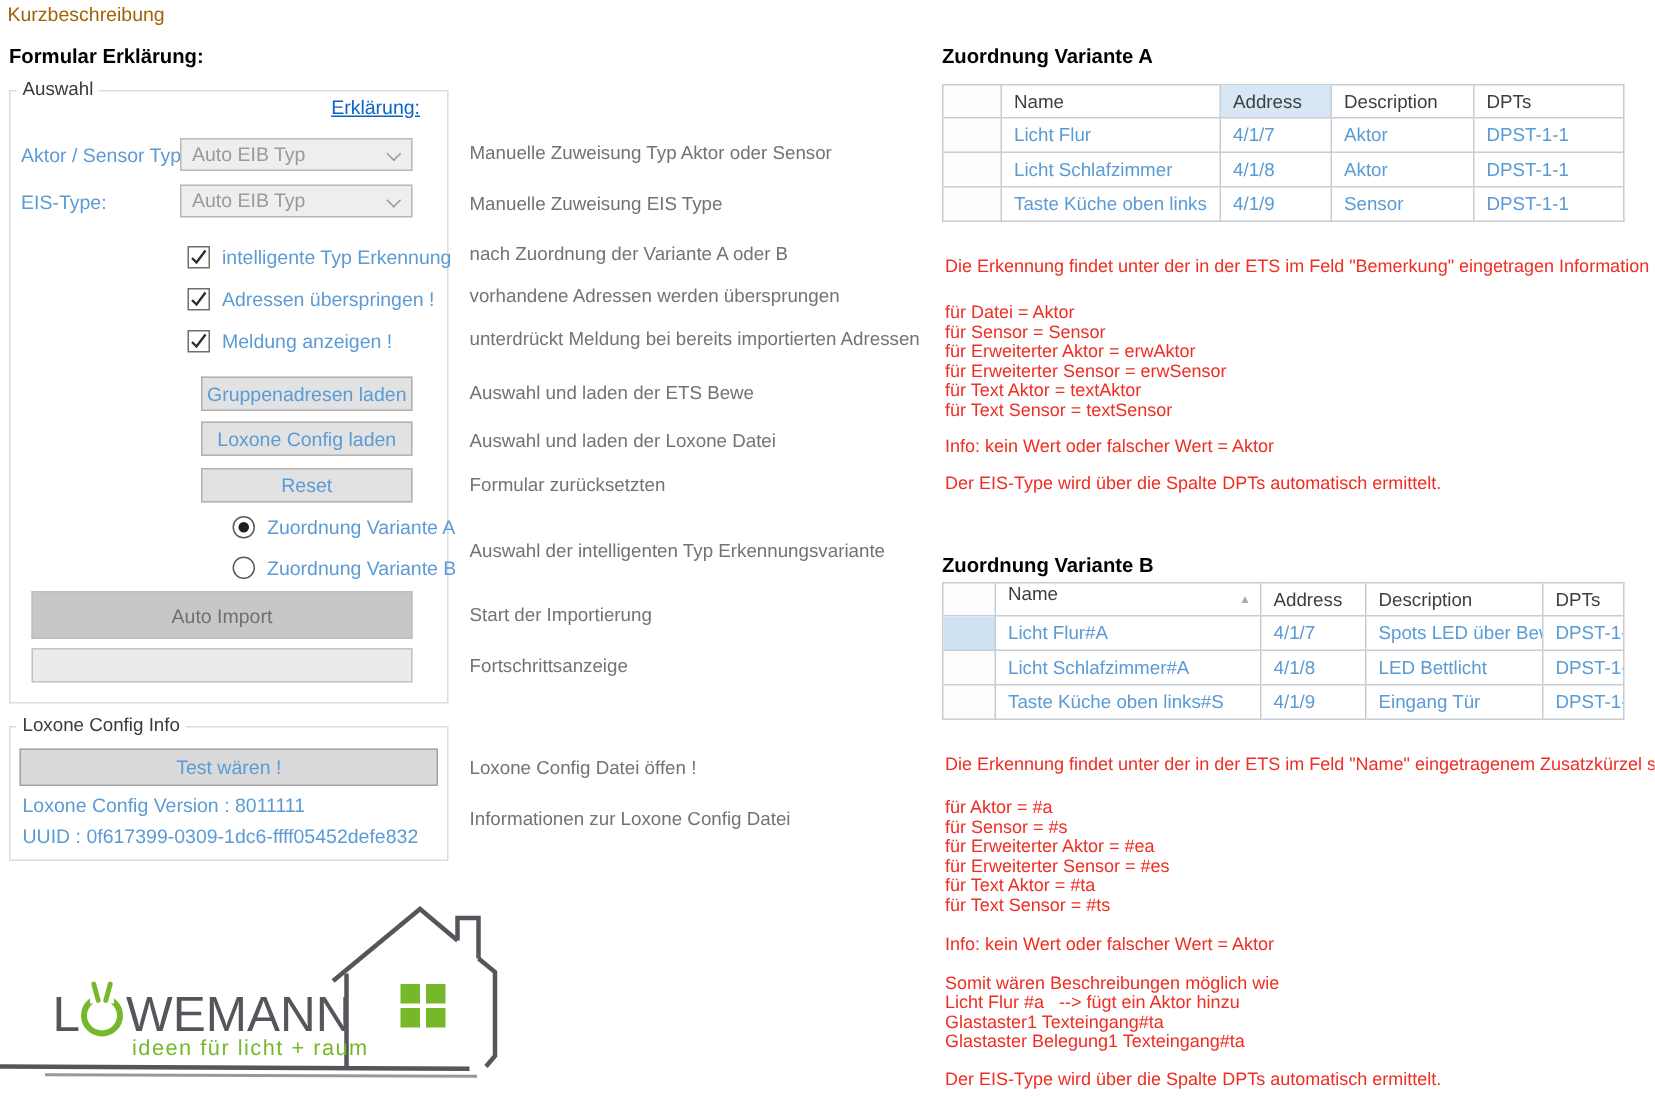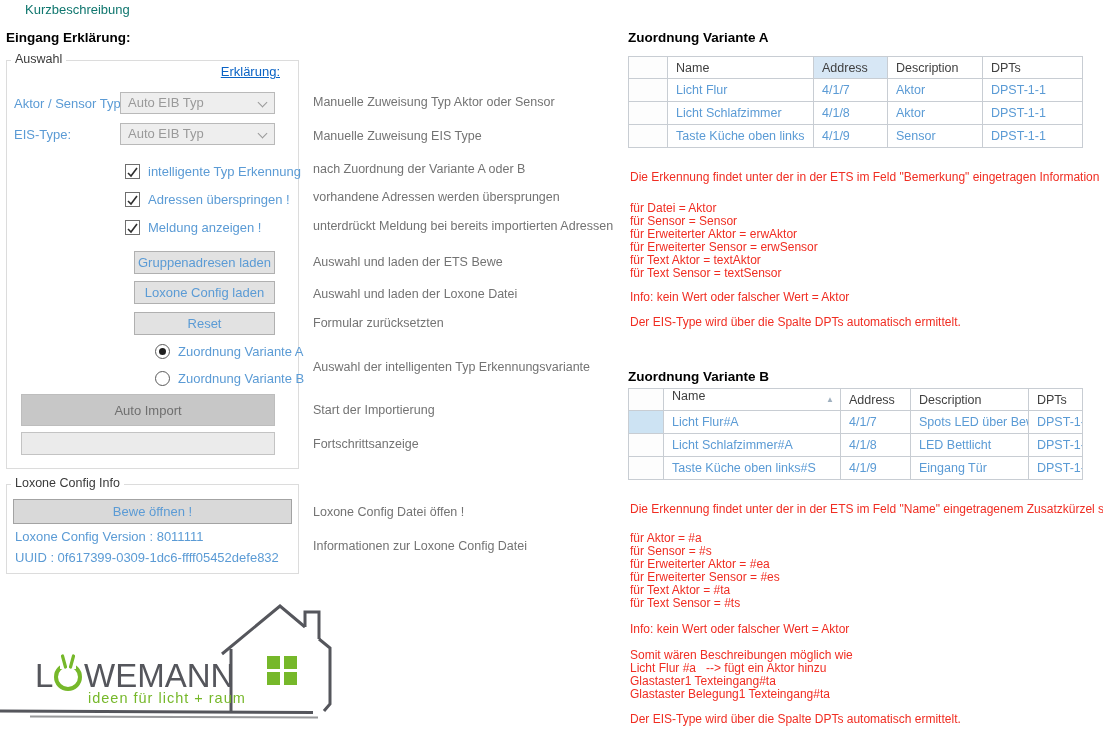--- a/index.html
+++ b/index.html
@@ -1,20 +1,20 @@
 <!DOCTYPE html>
 <html><head>
 <meta charset="utf-8">
 <style>
   html,body{margin:0;padding:0;background:#fff;}
   body{width:1103px;height:731px;position:relative;overflow:hidden;
        font-family:"Liberation Sans", sans-serif;color:#1c1c1c;}
   .abs{position:absolute;}
 
-  .win-title{font-size:13px;color:#0f766e;margin-left:20px;}
+  .win-title{font-size:13px;color:#a16207;}
   .h-bold{font-size:13.5px;font-weight:bold;color:#000;}
 
   
   .groupbox{position:absolute;border:1px solid #dcdcdc;background:#fff;}
   .gb-label{position:absolute;top:-9px;left:4px;background:#fff;padding:0 4px;
             font-size:12.5px;color:#3a3a3a;white-space:nowrap;}
 
   .link{font-size:13px;color:#0a63c5;text-decoration:underline;white-space:nowrap;cursor:pointer;}
   .bluelabel{font-size:13px;color:#5b9bd5;white-space:nowrap;}
 
@@ -52,21 +52,21 @@
   table.grid th.hl{background:#d7e7f5;}
   table.grid .rowhdr{padding:0;background:#fdfdfd;}
   table.grid td.rowsel{background:#cde3f3;}
   .sort{float:right;margin-right:6px;font-size:8px;color:#9fb0bf;line-height:21px;}
   .tbl-head{font-size:13.5px;font-weight:bold;color:#000;}
 </style>
 </head>
 <body>
 
 <div class="abs win-title" style="left:5px;top:2px">Kurzbeschreibung</div>
-<div class="abs h-bold" style="left:6px;top:30px">Eingang Erklärung:</div>
+<div class="abs h-bold" style="left:6px;top:30px">Formular Erklärung:</div>
 
 <div class="groupbox" style="left:6px;top:60px;width:291px;height:407px">
   <span class="gb-label">Auswahl</span>
   <span class="abs link" style="right:18px;top:3px">Erklärung:</span>
 
   <span class="abs bluelabel" style="left:7px;top:35px">Aktor / Sensor Type:</span>
   <div class="combo" style="left:113px;top:31px;width:146px">
     <span>Auto EIB Typ</span>
     <span class="chev"></span>
   </div>
@@ -108,21 +108,21 @@
     <span class="radio"></span>
     <span class="bluelabel">Zuordnung Variante B</span>
   </div>
 
   <div class="btn-big" style="left:14px;top:333px;width:252px;height:30px">Auto Import</div>
   <div class="progress" style="left:14px;top:371px;width:252px;height:21px"></div>
 </div>
 
 <div class="groupbox" style="left:6px;top:484px;width:291px;height:88px">
   <span class="gb-label">Loxone Config Info</span>
-  <div class="btn-test" style="left:6px;top:14px;width:277px;height:23px">Bewe öffnen !</div>
+  <div class="btn-test" style="left:6px;top:14px;width:277px;height:23px">Test wären !</div>
   <span class="abs infoline" style="left:8px;top:44px">Loxone Config Version : 8011111</span>
   <span class="abs infoline" style="left:8px;top:65px">UUID : 0f617399-0309-1dc6-ffff05452defe832</span>
 </div>
 
 <div class="note" style="top:95px">Manuelle Zuweisung Typ Aktor oder Sensor</div>
 <div class="note" style="top:129px">Manuelle Zuweisung EIS Type</div>
 <div class="note" style="top:162px">nach Zuordnung der Variante A oder B</div>
 <div class="note" style="top:190px">vorhandene Adressen werden übersprungen</div>
 <div class="note" style="top:219px">unterdrückt Meldung bei bereits importierten Adressen</div>
 <div class="note" style="top:255px">Auswahl und laden der ETS Bewe</div>

